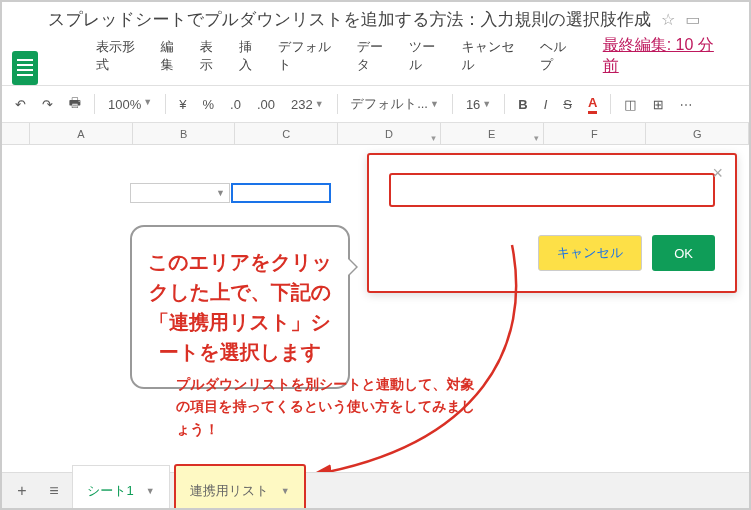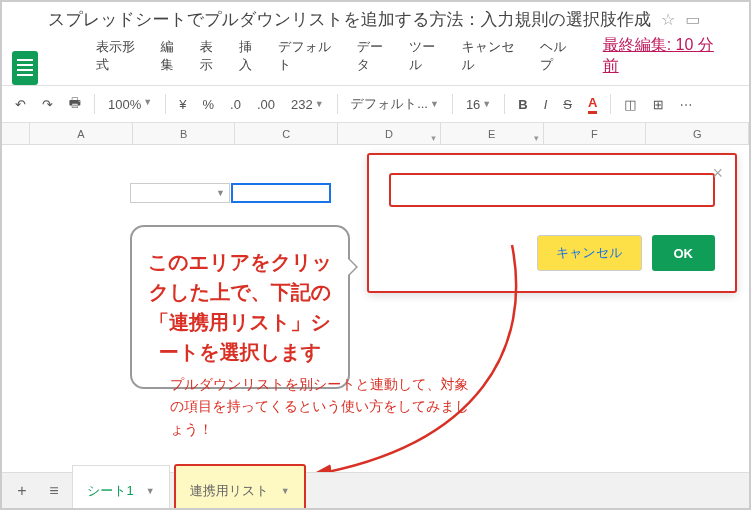--- a/index.html
+++ b/index.html
@@ -27,24 +27,24 @@
   .grid-body { position: relative; height: 338px; }
   .active-cell-dd { position: absolute; left: 128px; top: 38px; width: 100px; height: 20px; border: 1px solid #ccc; display: flex; align-items: center; justify-content: flex-end; padding-right: 4px; }
   .active-cell-dd .dd { cursor: pointer; }
   .active-cell { position: absolute; left: 229px; top: 38px; width: 100px; height: 20px; border: 2px solid #1a73e8; }
   .dialog { position: absolute; right: 12px; top: 8px; width: 370px; background: #fff; border: 2px solid #d93025; border-radius: 3px; padding: 18px 20px 20px 20px; box-shadow: 0 2px 10px rgba(0,0,0,0.15); }
   .dialog-title { font-size: 18px; color: #444; margin-bottom: 24px; }
   .dialog-close { position: absolute; top: 8px; right: 12px; font-size: 18px; color: #aaa; cursor: pointer; }
   .range-input { width: 100%; height: 34px; border: 2px solid #d93025; border-radius: 3px; padding: 4px 8px; outline: none; }
   .dialog-actions { display: flex; justify-content: flex-end; gap: 10px; margin-top: 28px; }
   .btn-cancel { padding: 8px 18px; border: 1px solid #ccc; background: #fde047; color: #1a73e8; border-radius: 3px; cursor: pointer; font-size: 13px; }
-  .btn-ok { padding: 8px 22px; border: none; background: #0f9d58; color: #fff; border-radius: 3px; cursor: pointer; font-size: 13px; font-weight: bold; }
+  .btn-ok { padding: 8px 22px; border: none; background: #0f9d58; color: #fff; border-radius: 3px; cursor: pointer; font-size: 13px; font-weight: normal; }
   .callout { position: absolute; left: 128px; top: 80px; width: 220px; background: #fff; border: 2px solid #999; border-radius: 14px; padding: 20px 12px; font-size: 20px; font-weight: bold; color: #d93025; text-align: center; line-height: 1.5; }
   .callout::after { content: ""; position: absolute; right: -18px; top: 30px; width: 0; height: 0; border: 10px solid transparent; border-left-color: #fff; filter: drop-shadow(2px 0 0 #999); }
-  .annotation2 { position: absolute; left: 168px; top: 228px; width: 310px; font-size: 14px; font-weight: normal; color: #d93025; line-height: 1.6; }
+  .annotation2 { position: absolute; left: 174px; top: 228px; width: 310px; font-size: 14px; font-weight: bold; color: #d93025; line-height: 1.6; }
   svg.arrows { position: absolute; left: 0; top: 0; width: 100%; height: 100%; pointer-events: none; }
   .sheet-tabs { position: absolute; bottom: 0; left: 0; right: 0; height: 36px; background: #f1f1f1; border-top: 1px solid #ddd; display: flex; align-items: center; padding: 0 6px; gap: 4px; }
   .tab-btn { width: 28px; height: 28px; display: flex; align-items: center; justify-content: center; color: #666; cursor: pointer; font-size: 16px; }
   .sheet-tab { padding: 16px 14px; background: #fff; border: 1px solid #ddd; border-bottom: none; color: #0f9d58; cursor: pointer; display: flex; align-items: center; gap: 12px; font-size: 13px; }
   .sheet-tab.inactive { background: #fef9c3; color: #666; border: 2px solid #d93025; border-radius: 3px; }
 </style>
 </head>
 <body>
 
 <div class="header">

